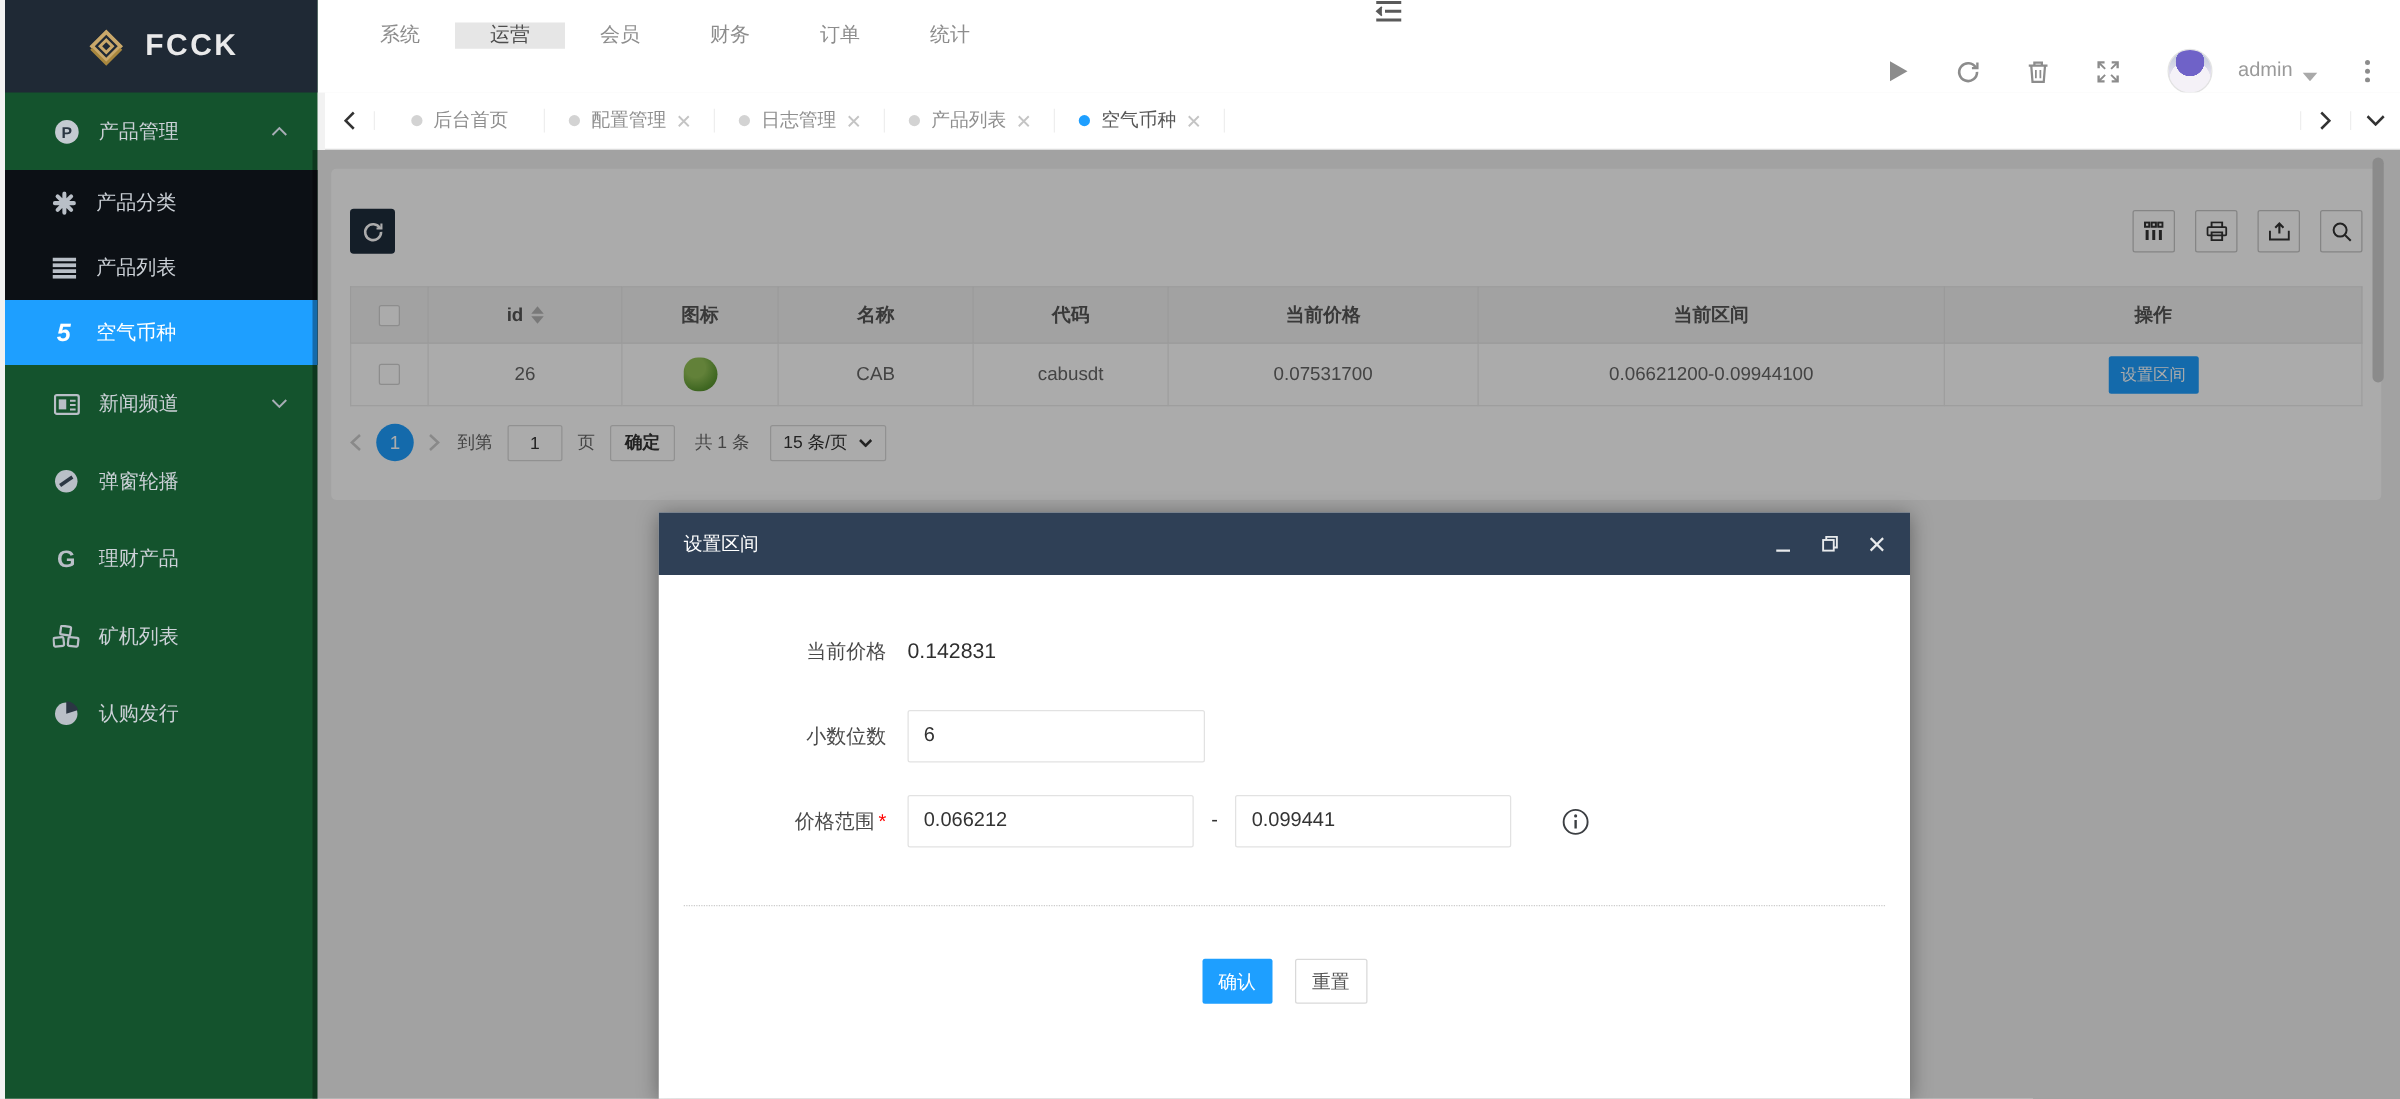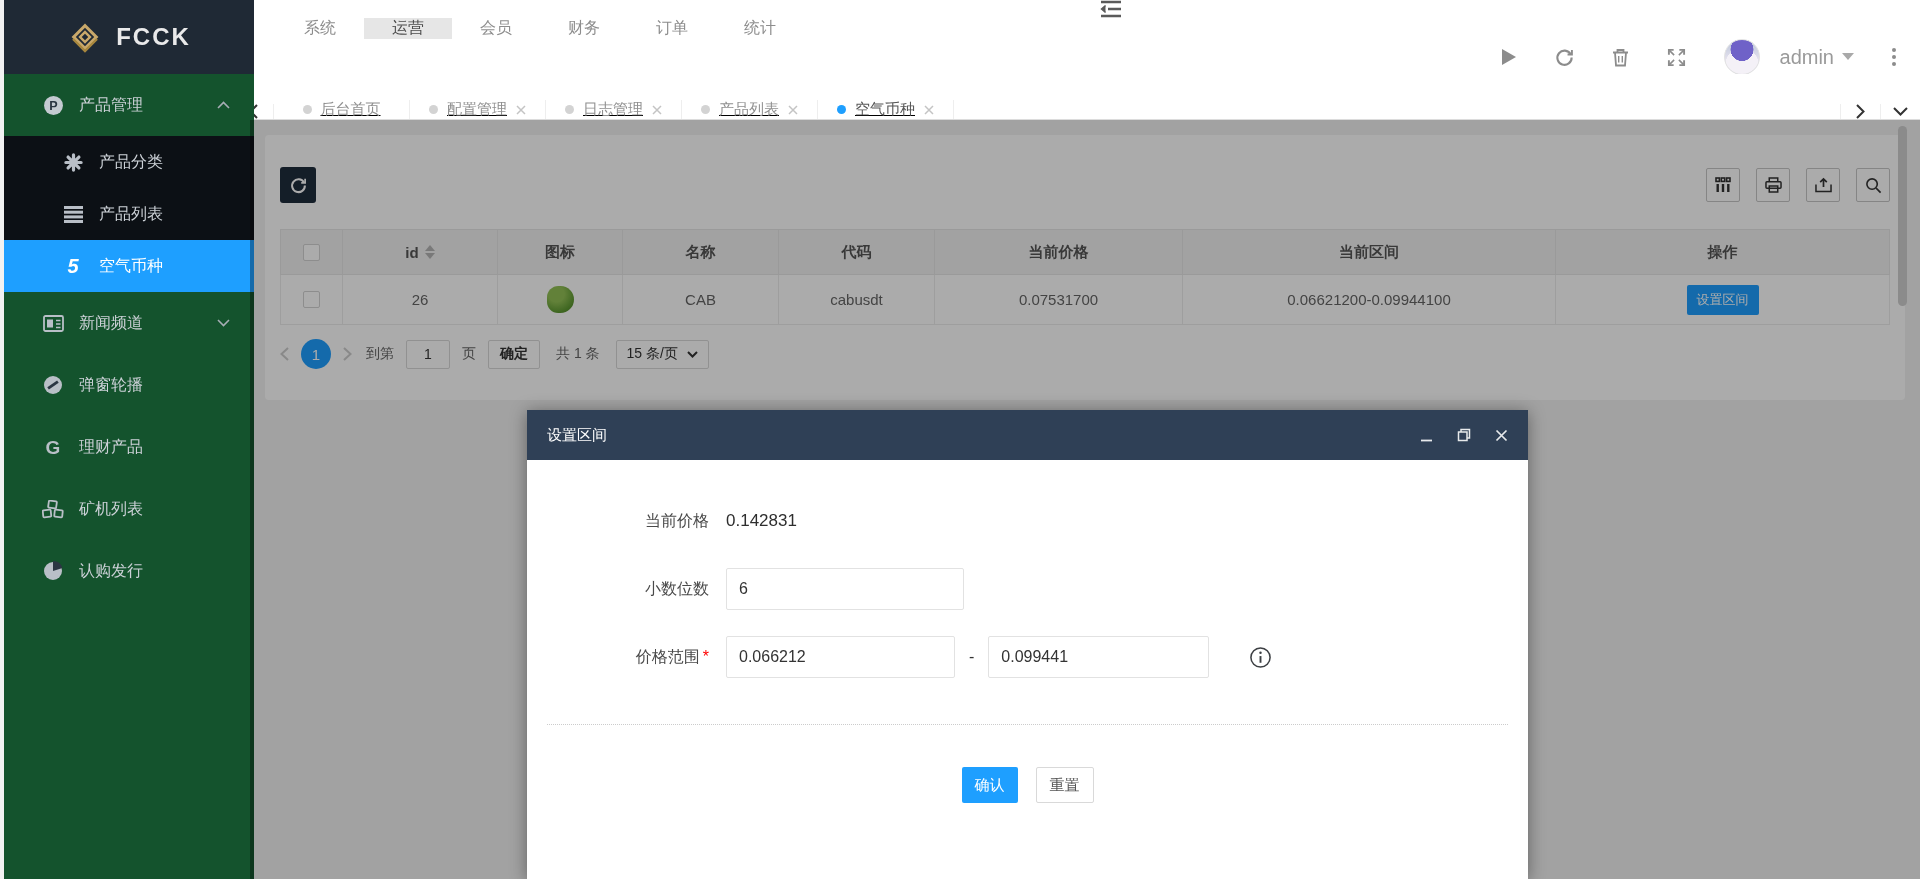--- a/index.html
+++ b/index.html
@@ -9,43 +9,43 @@
 
   
   .sidebar { position:absolute; left:4px; top:0; width:250px; height:879px; background:#14532d; z-index:5; }
   .logo { height:74px; background:#1f2935; display:flex; align-items:center; justify-content:center; gap:13px; }
   .logo-text { color:#e9e9ea; font-size:24px; font-weight:bold; letter-spacing:2px; }
   .menu-item { height:62px; display:flex; align-items:center; padding:0 24px 0 38px;
     color:#ccd1d7; font-size:16px; cursor:pointer; }
   .menu-item .mi-icon { width:22px; margin-right:15px; color:#b9bfc7; display:flex; justify-content:center; }
   .menu-item .chev { margin-left:auto; color:#a7adb5; }
   .submenu { background:#0c1015; }
-  .submenu .menu-item { height:52px; padding-left:58px; }
+  .submenu .menu-item { height:52px; padding-left:36px; }
   .menu-item.active { background:#1e9fff; color:#fff; }
   .menu-item.active .mi-icon { color:#fff; }
 
   
   .topbar { position:absolute; left:250px; top:0; right:0; height:74px; background:#fff; display:flex; align-items:stretch;flex-direction:column; }
   .collapse-btn { margin-left:52px; align-self:center; color:#5a5a5a; cursor:pointer; }
   .topnav { display:flex; margin-left:26px; }
   .topnav-item { width:88px; display:flex; align-items:center; justify-content:center;
     font-size:16px; color:#8d8d8d; cursor:pointer; }
   .topnav-item.active { background:#e6e6e6; color:#4d4d4d; font-weight:normal; }
   .top-actions { margin-left:auto; display:flex; align-items:center; gap:38px; padding-right:24px; color:#8c8c8c; }
   .avatar { width:36px; height:36px; border-radius:50%;
     background:
       radial-gradient(circle at 50% 28%, #6f62c8 0 38%, transparent 39%),
       radial-gradient(circle at 50% 72%, #f4f1f7 0 55%, transparent 56%),
       linear-gradient(180deg,#b9c4d8 0%, #e7e3ef 60%, #8d98aa 100%);
     border:1px solid #e3e3e3; }
-  .admin-group { display:flex; align-items:center; gap:8px; color:#9a9a9a; font-size:20px; cursor:pointer; }
+  .admin-group { display:flex; align-items:flex-end; gap:8px; color:#9a9a9a; font-size:16px; cursor:pointer; }
 
   
-  .tabbar { position:absolute; left:234px; top:74px; right:0; height:46px; background:#fff;
-    border-bottom:1px solid #dcdcdc; display:flex; align-items:flex-end; z-index:4;text-decoration:underline; }
+  .tabbar { position:absolute; left:260px; top:74px; right:0; height:46px; background:#fff;
+    border-bottom:1px solid #dcdcdc; display:flex; align-items:center; z-index:4; }
   .tab-arrow { width:40px; display:flex; align-items:center; justify-content:center;
     border-right:1px solid #eee; color:#333; cursor:pointer; }
   .tab-arrow.right { border-right:none; border-left:1px solid #eee; }
   .tab { width:136px; display:flex; align-items:center; justify-content:center; gap:9px;
     border-right:1px solid #eee; font-size:15px; color:#8f8f8f; cursor:pointer; }
   .tab .dot { width:9px; height:9px; border-radius:50%; background:#d3d3d3; }
   .tab.active { color:#565656; }
   .tab.active .dot { background:#1e9fff; }
   .tab .tab-close { color:#c4c4c4; display:flex; }
   .tab-right { margin-left:auto; display:flex; }

